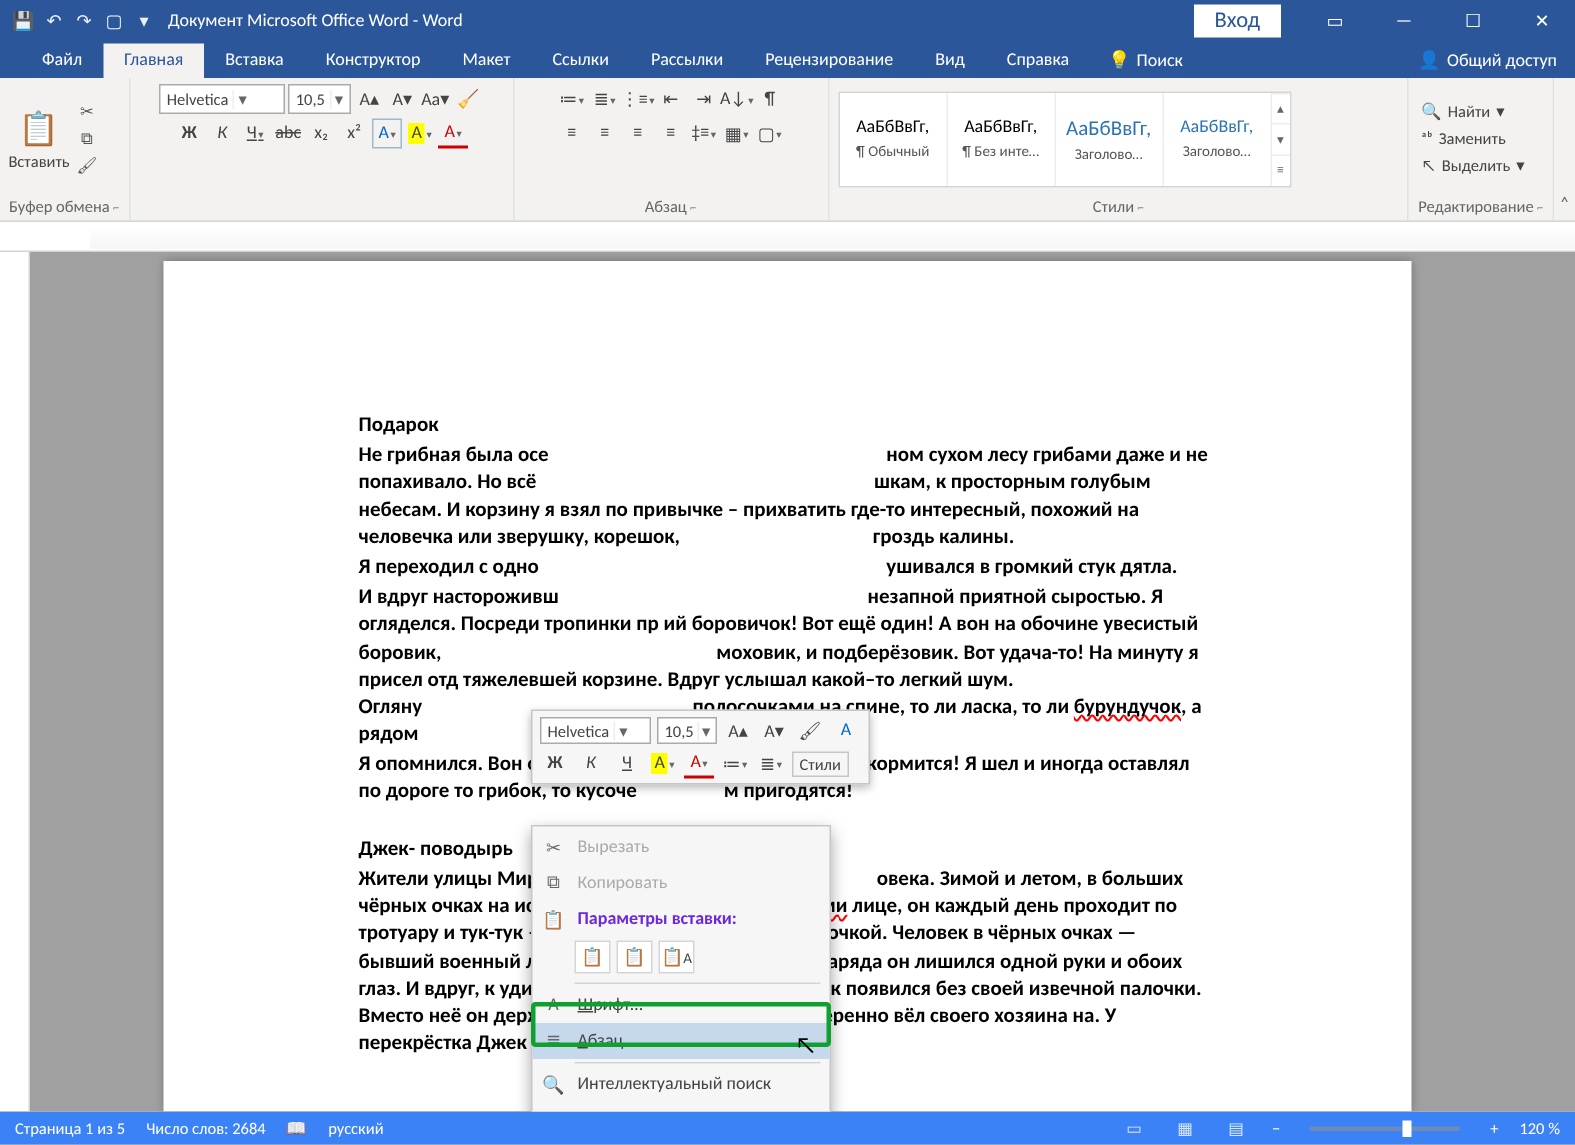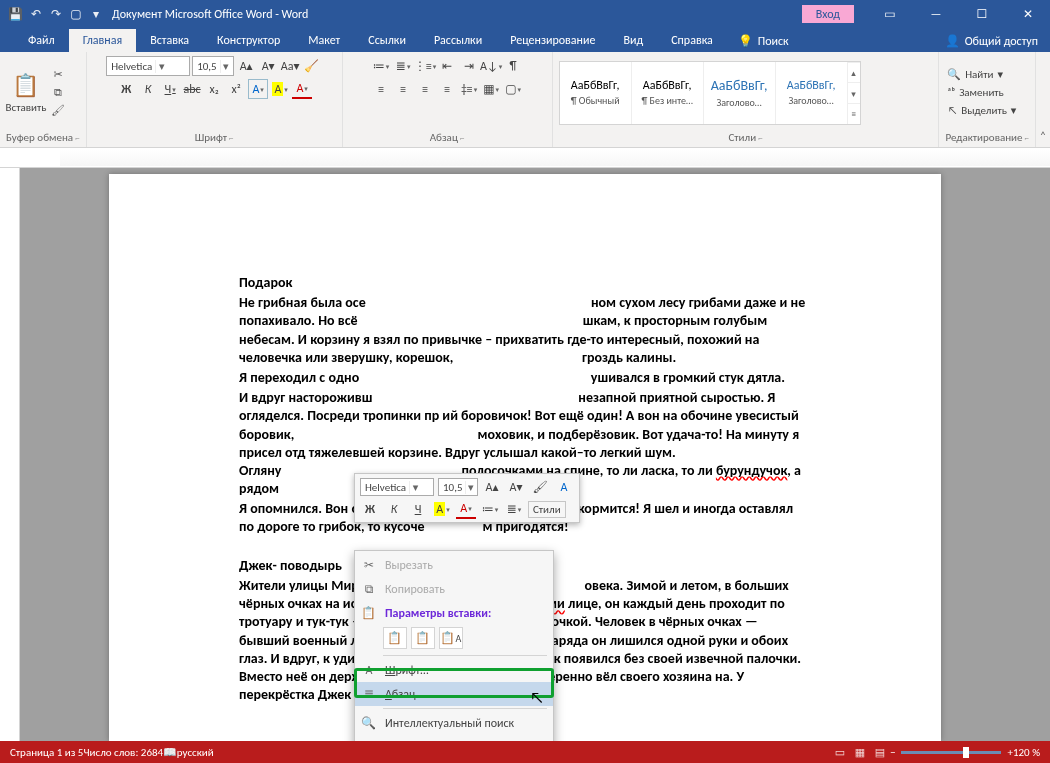--- a/index.html
+++ b/index.html
@@ -5,21 +5,21 @@
 * { box-sizing: border-box; margin: 0; padding: 0; font-family: "Segoe UI", Calibri, sans-serif; }
 body { width: 1050px; height: 763px; background: #1a3a52; overflow: hidden; font-size: 12px; color: #444; position: relative; }
 .window { width: 1050px; height: 763px; background: #f3f2f1; display: flex; flex-direction: column; }
 
 
 .titlebar { height: 28px; background: #2b579a; display: flex; align-items: center; color: #fff; font-size: 12px; }
 .qat { display: flex; align-items: center; gap: 4px; padding: 0 8px; }
 .qat span, .qat svg { width: 16px; height: 16px; display: inline-flex; align-items: center; justify-content: center; font-size: 12px; opacity: .9; }
 .titlebar .title { flex: 1; text-align: left; }
 .titlebar .right { display: flex; align-items: center; gap: 2px; }
-.login-btn { background: #f9a8d4; color: #2b579a; padding: 2px 14px; font-size: 12px; margin-right: 12px; }
+.login-btn { background: #ffffff; color: #2b579a; padding: 2px 14px; font-size: 15px; margin-right: 12px; }
 .win-btn { width: 44px; height: 28px; display: flex; align-items: center; justify-content: center; }
 
 
 .tabs { height: 24px; background: #2b579a; display: flex; align-items: flex-end; color: #fff; font-size: 12px; padding-left: 14px; }
 .tab { padding: 4px 14px 5px; cursor: pointer; }
 .tab.active { background: #f3f2f1; color: #2b579a; }
 .tabs .spacer { flex: 1; }
 .tabs .rtab { padding: 4px 12px; display: flex; align-items: center; gap: 4px; }
 
 
@@ -78,21 +78,21 @@
 .ctx-item.dis { color: #aaa; }
 .ctx-item .ci { width: 16px; height: 16px; display: inline-flex; align-items: center; justify-content: center; font-size: 12px; color: #666; }
 .ctx-sep { height: 1px; background: #d4d4d4; margin: 2px 6px 2px 28px; }
 .paste-opts { display: flex; gap: 4px; padding: 2px 6px 4px 28px; }
 .paste-opts span { width: 24px; height: 22px; border: 1px solid #d4d4d4; display: inline-flex; align-items: center; justify-content: center; font-size: 12px; background: #fff; }
 
 .highlight-box { position: absolute; left: 354px; top: 500px; width: 200px; height: 30px; border: 3px solid #10a030; border-radius: 3px; z-index: 8; pointer-events: none; }
 .cursor { position: absolute; left: 530px; top: 520px; z-index: 10; font-size: 16px; color: #000; }
 
 
-.statusbar { height: 22px; background: #b91c1c; color: #fff; display: flex; align-items: center; font-size: 11px; padding: 4px 10px; }
+.statusbar { height: 22px; background: #3b82f6; color: #fff; display: flex; align-items: center; font-size: 11px; padding: 4px 10px; gap: 14px; }
 .statusbar .sp { flex: 1; }
 .statusbar .viewbtn { width: 20px; height: 16px; display: inline-flex; align-items: center; justify-content: center; opacity: .8; }
 .zoom-slider { width: 100px; height: 3px; background: #6c8bb5; position: relative; margin: 0 6px; }
 .zoom-slider::before { content: ""; position: absolute; left: 62%; top: -4px; width: 6px; height: 11px; background: #fff; }
 
 u.inline { text-decoration: underline; }
 </style>
 </head>
 <body>
 
@@ -178,21 +178,20 @@
           <span class="icobtn" style="text-decoration:line-through">abc</span>
           <span class="icobtn">x₂</span>
           <span class="icobtn">x²</span>
           <span class="icobtn dd" style="color:#06c;border:1px solid #9bc">A</span>
           <span class="icobtn dd">
               <span style="background:#ff0;padding:0 2px">A</span>
             </span>
           <span class="icobtn dd" style="color:#c00;border-bottom:2px solid #c00">A</span>
         </div>
       </div>
-      <div class="group-label">Шрифт</div>
     </div>
 
     <div class="group" style="min-width:210px">
       <div class="group-body col">
         <div class="row">
           <span class="icobtn dd">≔</span>
           <span class="icobtn dd">≣</span>
           <span class="icobtn dd">⋮≡</span>
           <span class="icobtn">⇤</span>
           <span class="icobtn">⇥</span>

